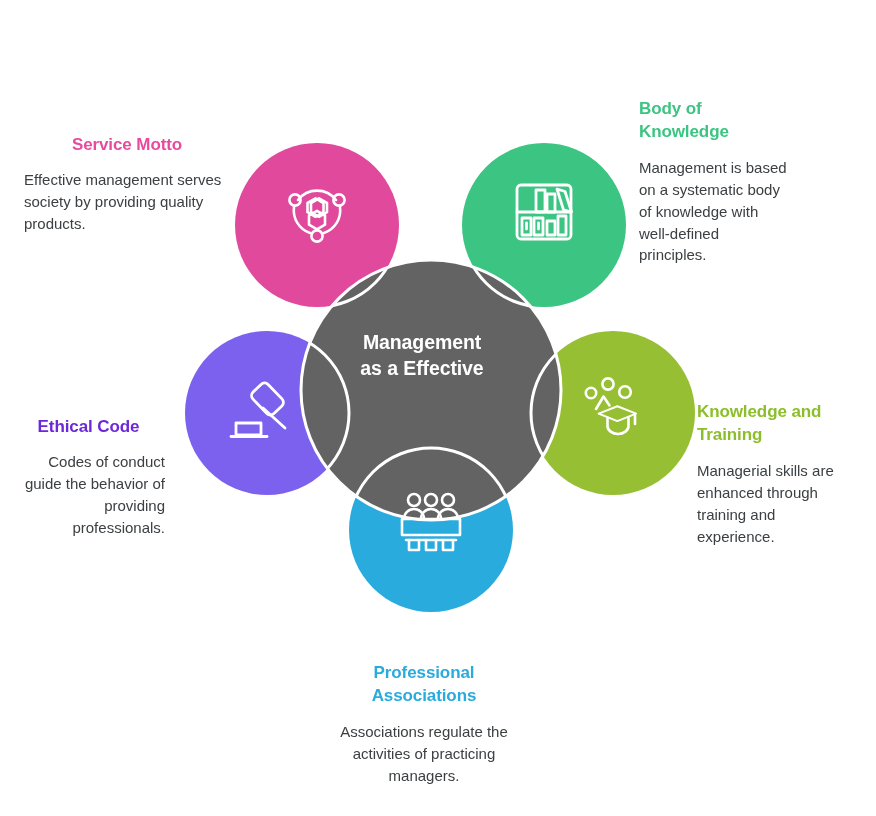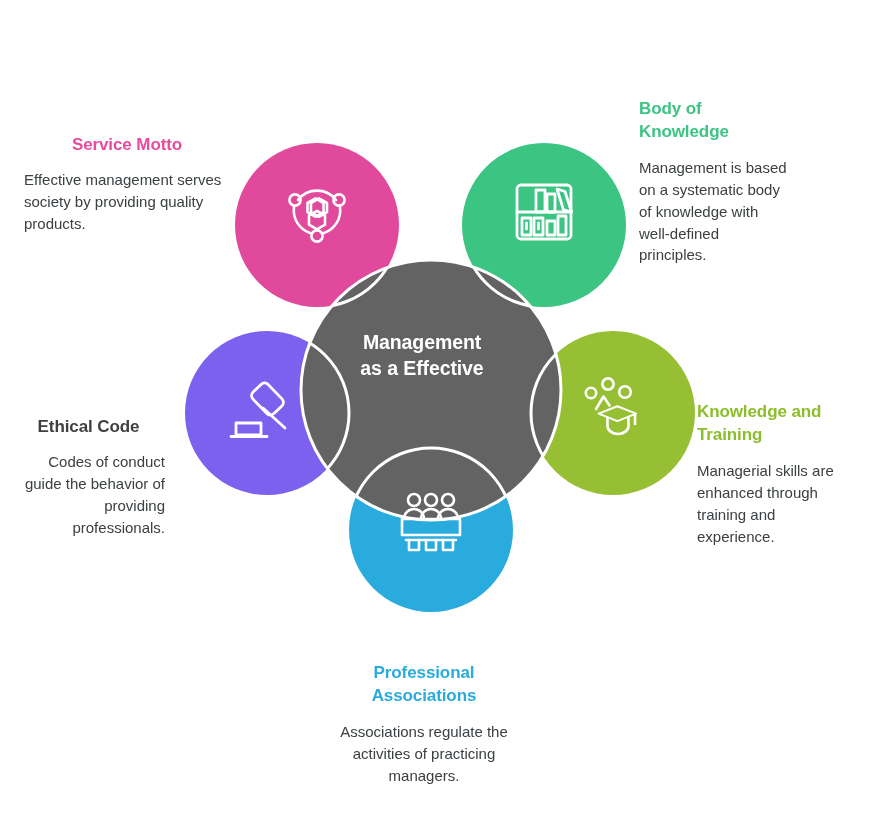--- a/index.html
+++ b/index.html
@@ -53,21 +53,21 @@
   #callout-body-of-knowledge .title{ color:#3CC482; text-align:left; }
   #callout-body-of-knowledge .body{ text-align:left; }
 
   
   #callout-knowledge-training{ left:697px; top:375px; width:152px; }
   #callout-knowledge-training .title{ color:#8CBE2B; text-align:left; }
   #callout-knowledge-training .body{ text-align:left; }
 
   
   #callout-ethical-code{ left:12px; top:390px; width:153px; }
-  #callout-ethical-code .title{ color:#404040; text-align:center; }
+  #callout-ethical-code .title{ color:#6d28d9; text-align:center; }
   #callout-ethical-code .body{ text-align:right; }
 
   
   #callout-professional-associations{ left:337px; top:636px; width:174px; }
   #callout-professional-associations .title{ color:#29ABDE; text-align:center; }
   #callout-professional-associations .body{ text-align:center; }
 
   .icon-layer{position:absolute;left:0;top:0;width:876px;height:816px;pointer-events:none;}
 </style>
 </head>

